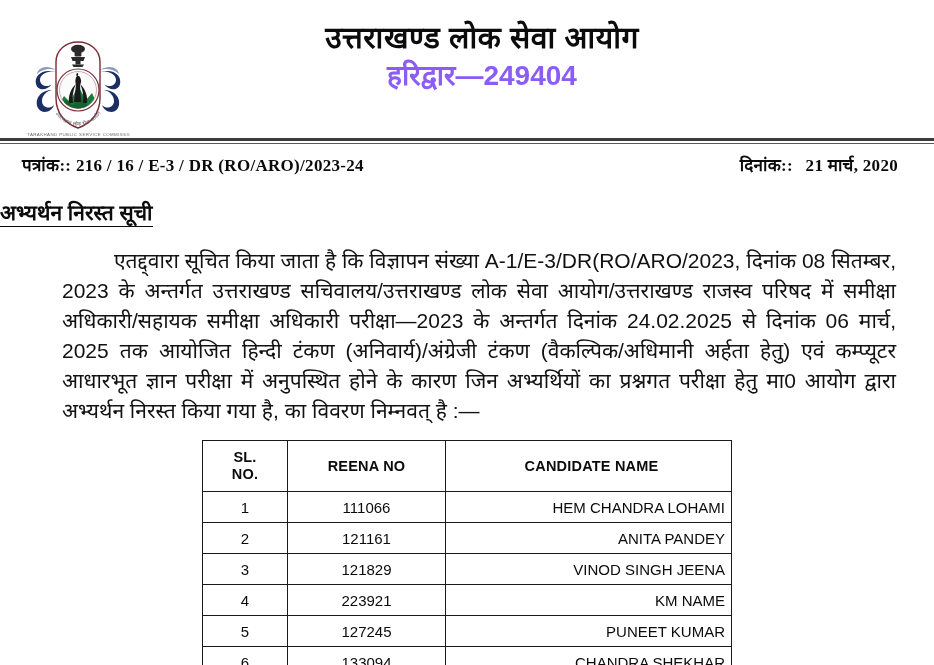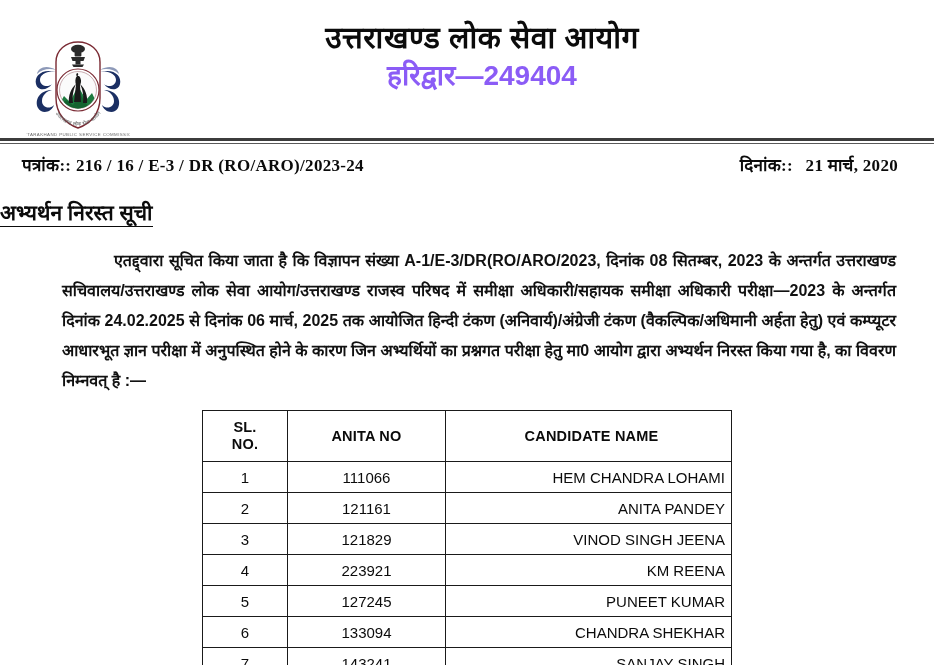--- a/index.html
+++ b/index.html
@@ -96,26 +96,25 @@
   }
   .doc-title span {
     border-bottom: 1.5px solid #0b0b0b;
     padding-bottom: 2px;
   }
 
   
   .body-para {
     margin: 20px 38px 0 62px;
     font-family: "Liberation Sans", "DejaVu Sans", sans-serif;
-    font-size: 16px;
+    font-size: 21px;
     line-height: 30px;
     color: #111111;
     text-align: justify;
     text-justify: inter-word;
-    font-weight: bold;
   }
   .body-para .lead-indent { display: inline-block; width: 52px; }
 
   
   .table-wrap {
     margin-top: 14px;
     display: flex;
     justify-content: center;
   }
   table.cand {
@@ -230,21 +229,21 @@
   </div>
 
   <div class="table-wrap">
     <table class="cand">
       <thead>
         <tr>
           <th class="c-sl">
             <span class="sl-stack">SL.</span>
             <span class="sl-stack">NO.</span>
           </th>
-          <th class="c-roll">ANITA NO</th>
+          <th class="c-roll">REENA NO</th>
           <th class="c-name">CANDIDATE NAME</th>
         </tr>
       </thead>
       <tbody id="cand-body">
           <tr>
             <td class="t-sl">1</td>
             <td class="t-roll">111066</td>
             <td class="t-name">HEM CHANDRA LOHAMI</td>
           </tr>
           <tr>
@@ -253,21 +252,21 @@
             <td class="t-name">ANITA PANDEY</td>
           </tr>
           <tr>
             <td class="t-sl">3</td>
             <td class="t-roll">121829</td>
             <td class="t-name">VINOD SINGH JEENA</td>
           </tr>
           <tr>
             <td class="t-sl">4</td>
             <td class="t-roll">223921</td>
-            <td class="t-name">KM REENA</td>
+            <td class="t-name">KM NAME</td>
           </tr>
           <tr>
             <td class="t-sl">5</td>
             <td class="t-roll">127245</td>
             <td class="t-name">PUNEET KUMAR</td>
           </tr>
           <tr>
             <td class="t-sl">6</td>
             <td class="t-roll">133094</td>
             <td class="t-name">CHANDRA SHEKHAR</td>

